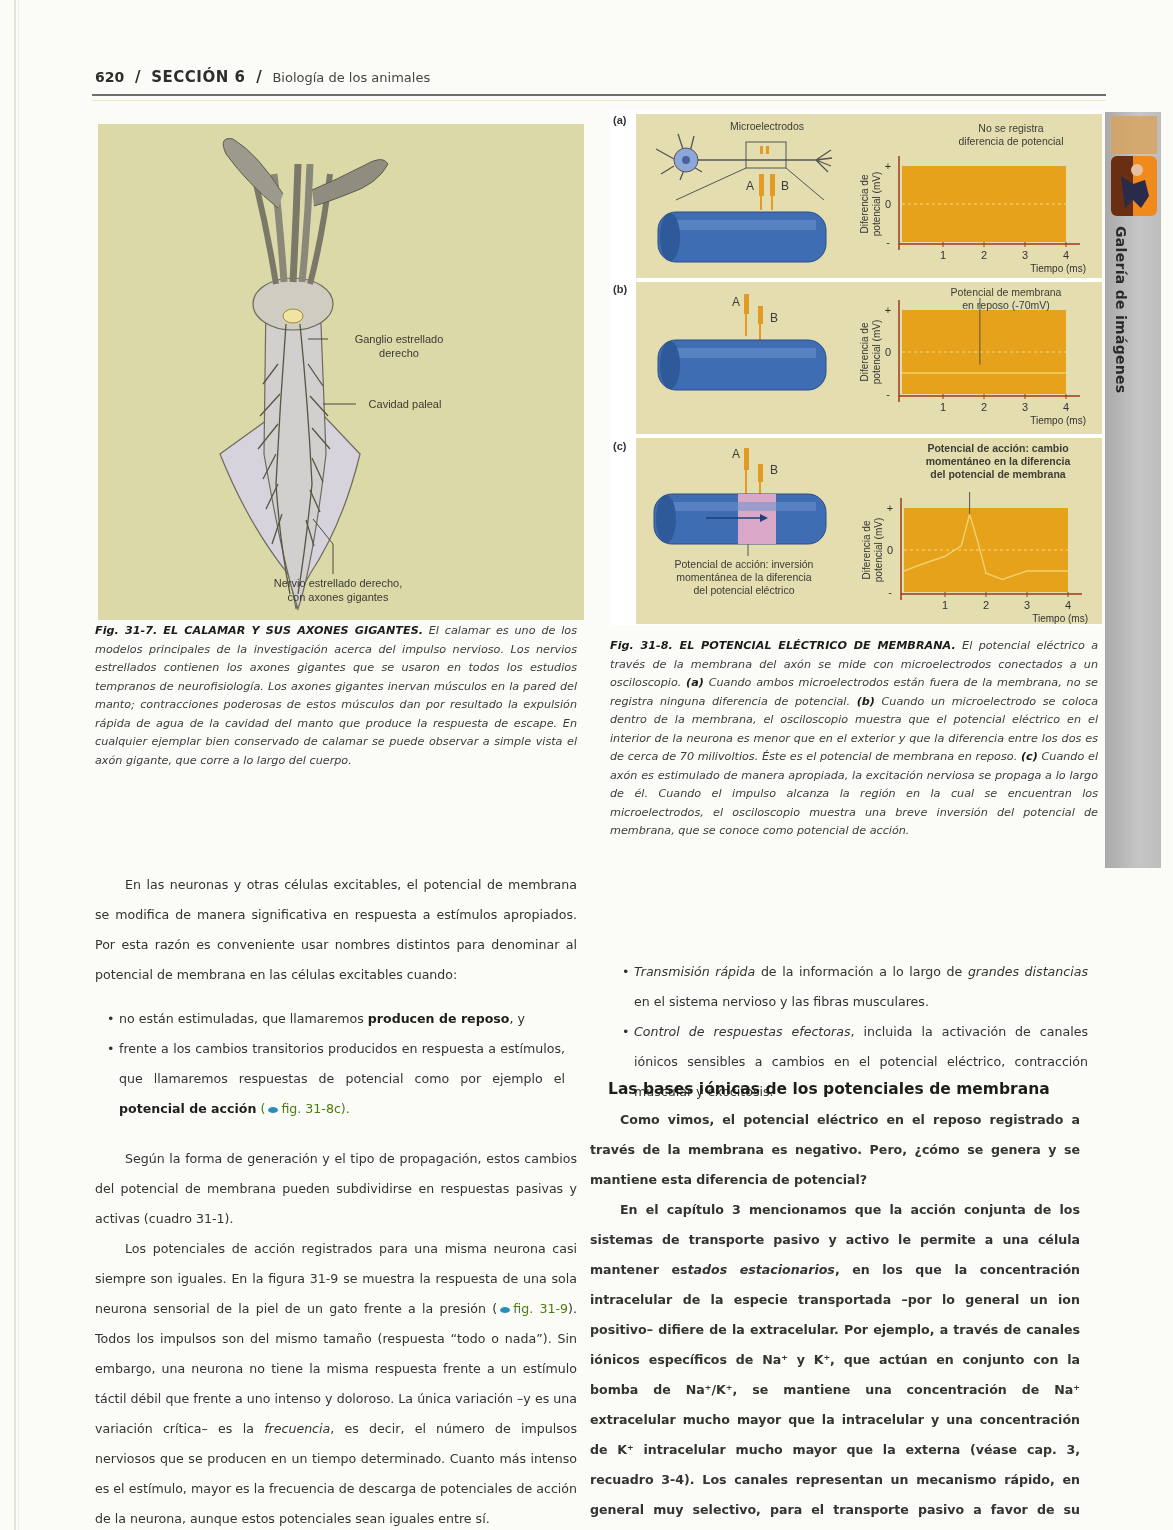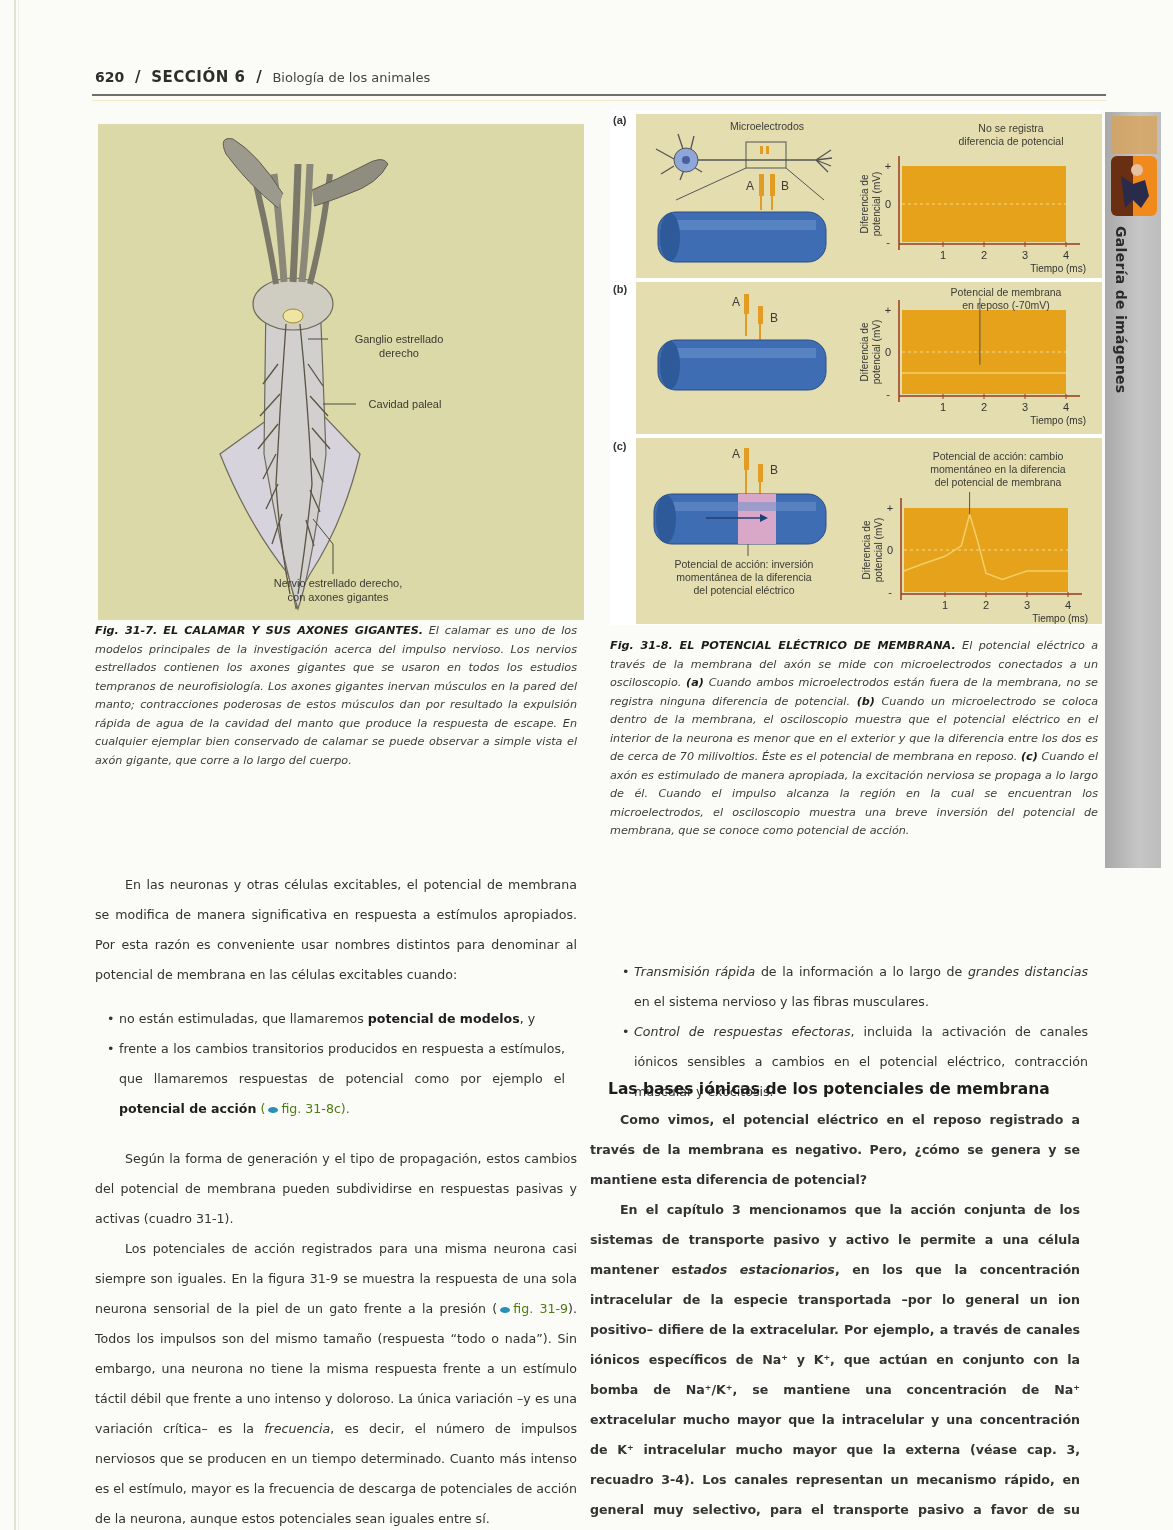--- a/index.html
+++ b/index.html
@@ -256,21 +256,21 @@
           <line x1="333.6" y1="54" x2="333.6" y2="76.3" stroke="#555" stroke-width="1"></line>
         </g>
     </svg>
     <div class="plbl" style="left:94px; top:10px; width:12px; font-size:12px;">A</div>
     <div class="plbl" style="left:132px; top:26px; width:12px; font-size:12px;">B</div>
     <div class="plbl" style="left:8px; top:120px; width:200px;">
       <span>Potencial de acción: inversión</span><br>
       <span>momentánea de la diferencia</span><br>
       <span>del potencial eléctrico</span>
     </div>
-    <div class="plbl" style="left:272px; top:12px; width:180px;">
+    <div class="plbl" style="left:272px; top:4px; width:180px;font-weight:bold;">
       <span>Potencial de acción: cambio</span><br>
       <span>momentáneo en la diferencia</span><br>
       <span>del potencial de membrana</span>
     </div>
   </div>
 </div>
 
 <div class="caption cap2">
   <b>Fig. 31-8. EL POTENCIAL ELÉCTRICO DE MEMBRANA.</b><span> El potencial eléctrico a través de la membrana del axón se mide con microelectrodos conectados a un osciloscopio. </span><b>(a)</b><span> Cuando ambos microelectrodos están fuera de la membrana, no se registra ninguna diferencia de potencial. </span><b>(b)</b><span> Cuando un microelectrodo se coloca dentro de la membrana, el osciloscopio muestra que el potencial eléctrico en el interior de la neurona es menor que en el exterior y que la diferencia entre los dos es de cerca de 70 milivoltios. Éste es el potencial de membrana en reposo. </span><b>(c)</b><span> Cuando el axón es estimulado de manera apropiada, la excitación nerviosa se propaga a lo largo de él. Cuando el impulso alcanza la región en la cual se encuentran los microelectrodos, el osciloscopio muestra una breve inversión del potencial de membrana, que se conoce como potencial de acción.</span>
 </div>
@@ -283,21 +283,21 @@
       <circle cx="26" cy="14" r="6" fill="#e8c0a0"></circle>
       <path d="M10 20 L22 28 L34 24 L38 40 L30 52 L22 44 L14 52 L12 36 Z" fill="#2a2a4a"></path>
     </svg>
   </div>
   <div class="tab-label">Galería de imágenes</div>
 </div>
 
 <div class="body-text" style="left:95px; top:870px; width:482px;">
   <p>En las neuronas y otras células excitables, el potencial de membrana se modifica de manera significativa en respuesta a estímulos apropiados. Por esta razón es conveniente usar nombres distintos para denominar al potencial de membrana en las células excitables cuando:</p>
   <ul class="bullets" style="margin-top:14px;">
-    <li><span>no están estimuladas, que llamaremos </span><span class="b">potencial de modelos</span><span>, y</span></li>
+    <li><span>no están estimuladas, que llamaremos </span><span class="b">producen de reposo</span><span>, y</span></li>
     <li><span>frente a los cambios transitorios producidos en respuesta a estímulos, que llamaremos respuestas de potencial como por ejemplo el </span><span class="b">potencial de acción</span><span class="ref"><span> (</span><span class="eye"></span><span>fig. 31-8c</span><span>).</span></span></li>
   </ul>
   <p style="margin-top:20px;">Según la forma de generación y el tipo de propagación, estos cambios del potencial de membrana pueden subdividirse en respuestas pasivas y activas (cuadro 31-1).</p>
   <p><span>Los potenciales de acción registrados para una misma neurona casi siempre son iguales. En la figura 31-9 se muestra la respuesta de una sola neurona sensorial de la piel de un gato frente a la presión (</span><span class="ref"><span class="eye"></span><span>fig. 31-9</span></span><span>). Todos los impulsos son del mismo tamaño (respuesta “todo o nada”). Sin embargo, una neurona no tiene la misma respuesta frente a un estímulo táctil débil que frente a uno intenso y doloroso. La única variación –y es una variación crítica– es la </span><span class="i">frecuencia</span><span>, es decir, el número de impulsos nerviosos que se producen en un tiempo determinado. Cuanto más intenso es el estímulo, mayor es la frecuencia de descarga de potenciales de acción de la neurona, aunque estos potenciales sean iguales entre sí.</span></p>
   <p>Entre las funciones e importancia del potencial de acción en los tejidos excitables, se pueden mencionar:</p>
 </div>
 
 <div class="body-text" style="left:610px; top:945px; width:490px;">
   <ul class="bullets">
     <li><span class="i">Transmisión rápida</span><span> de la información a lo largo de </span><span class="i">grandes distancias</span><span> en el sistema nervioso y las fibras musculares.</span></li>

